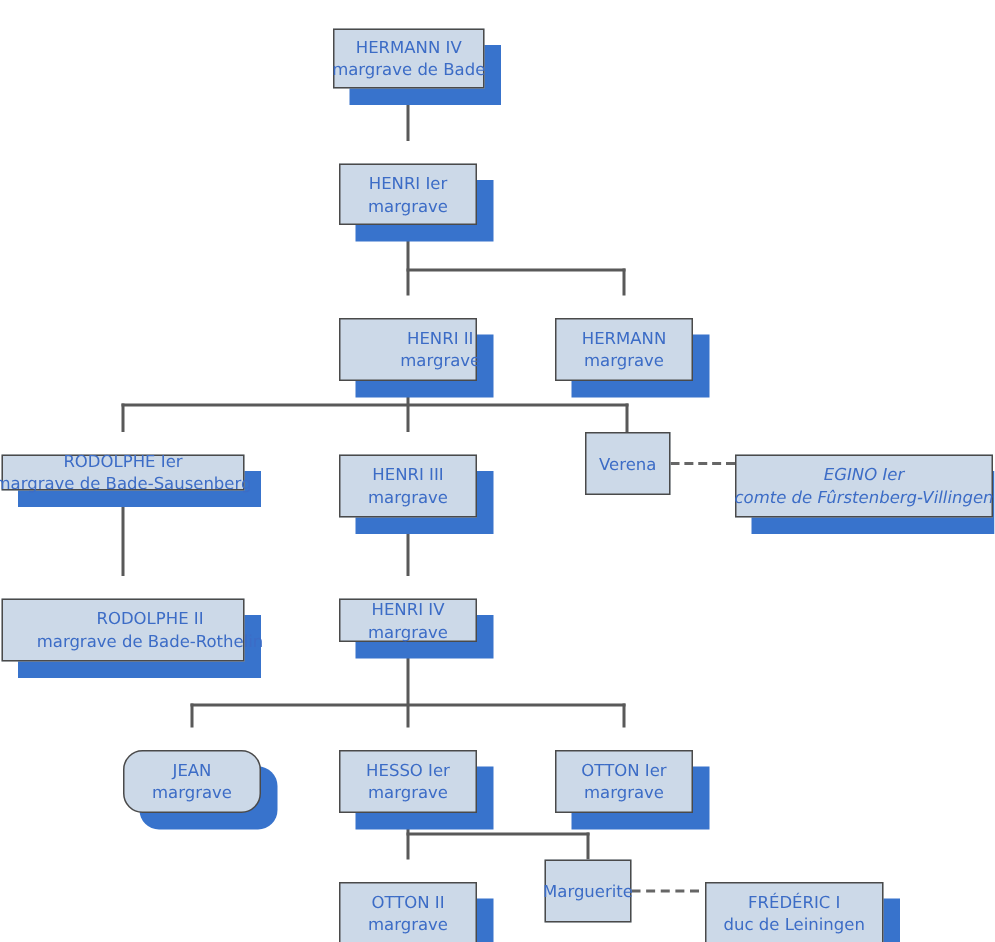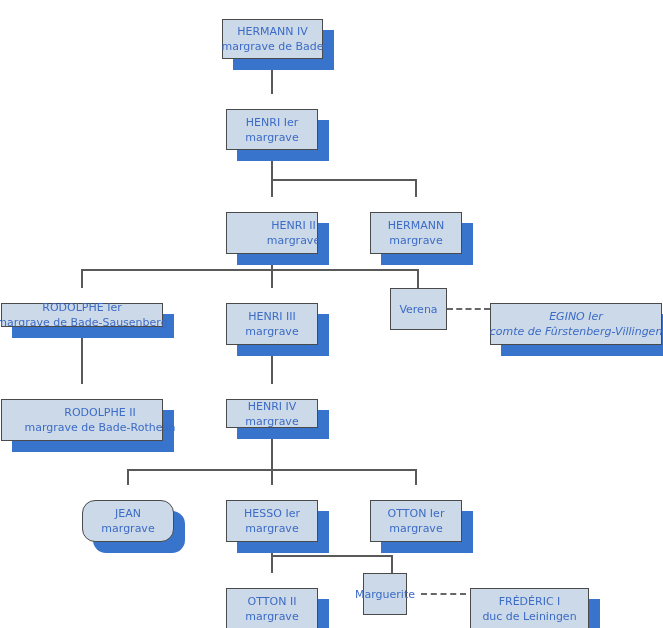--- a/index.html
+++ b/index.html
@@ -140,21 +140,21 @@
   <div class="node shadow" style="left:370px; top:485px; width:92px; height:42px;justify-content:center;">
     <div class="line">OTTON Ier</div>
     <div class="line">margrave</div>
   </div>
 
   <div class="node shadow" style="left:226px; top:573px; width:92px; height:42px;">
     <div class="line">OTTON II</div>
     <div class="line">margrave</div>
   </div>
 
-  <div class="node" style="left:363px; top:573px; width:44px; height:42px;">
+  <div class="node" style="left:363px; top:573px; width:58px; height:42px;">
     <div class="line">Marguerite</div>
   </div>
 
   <div class="node shadow" style="left:470px; top:573px; width:119px; height:42px;text-align:center;">
     <div class="line">FRÉDÉRIC I</div>
     <div class="line">duc de Leiningen</div>
   </div>
 
 </div>
 

